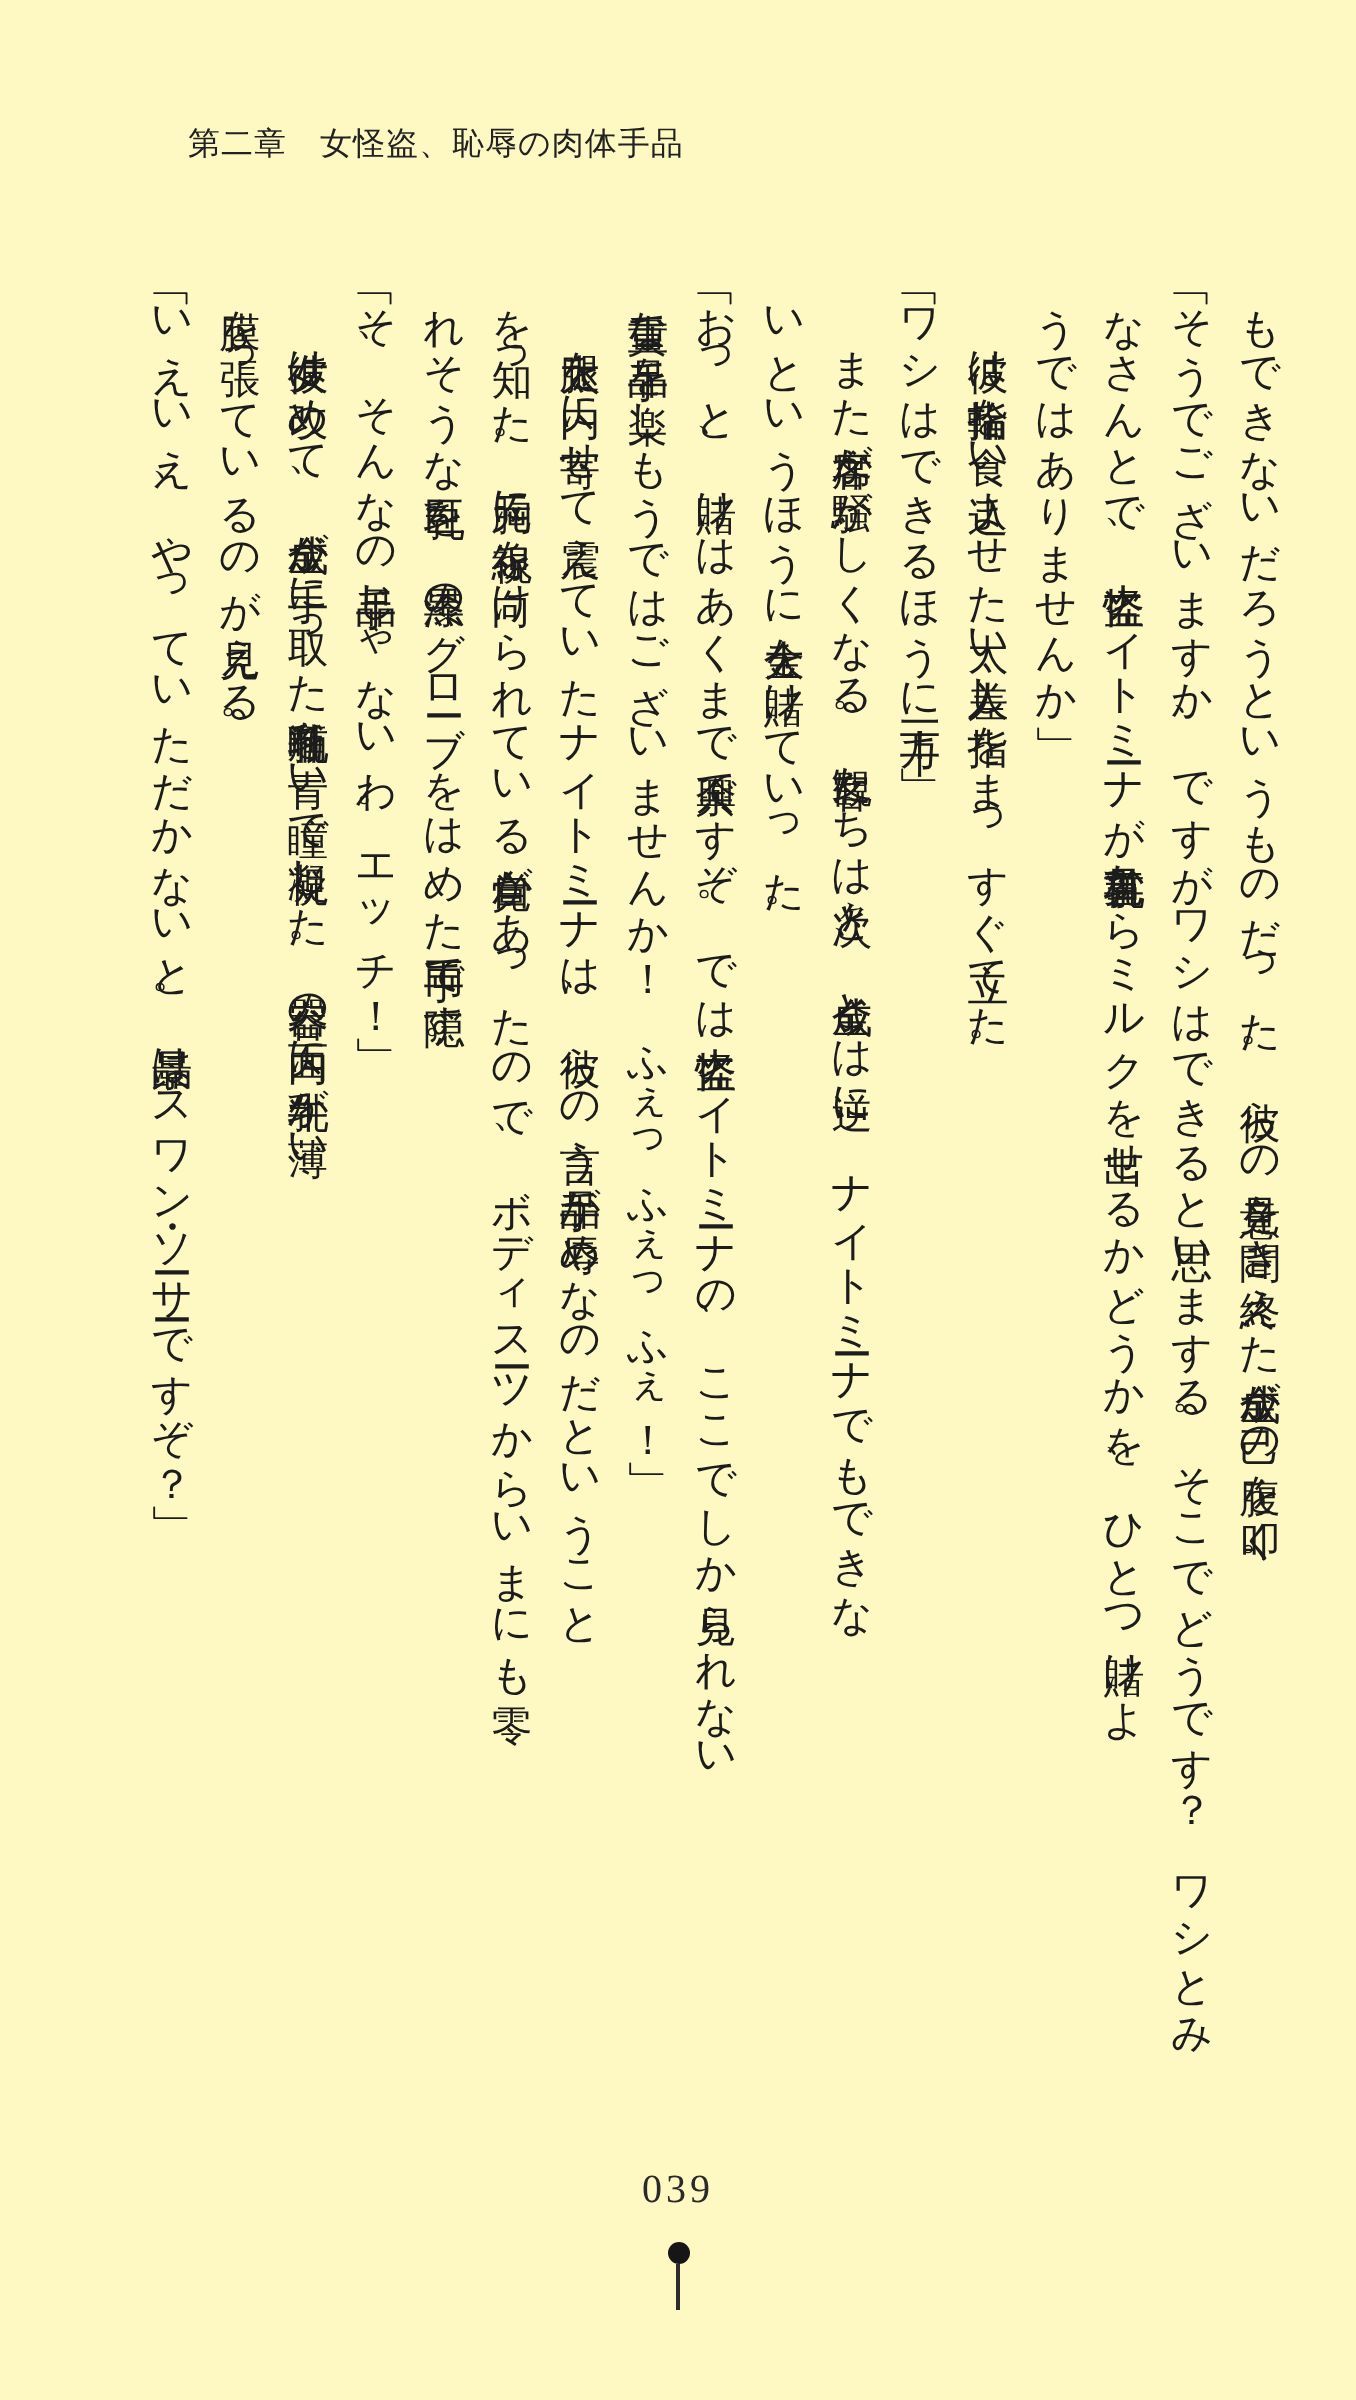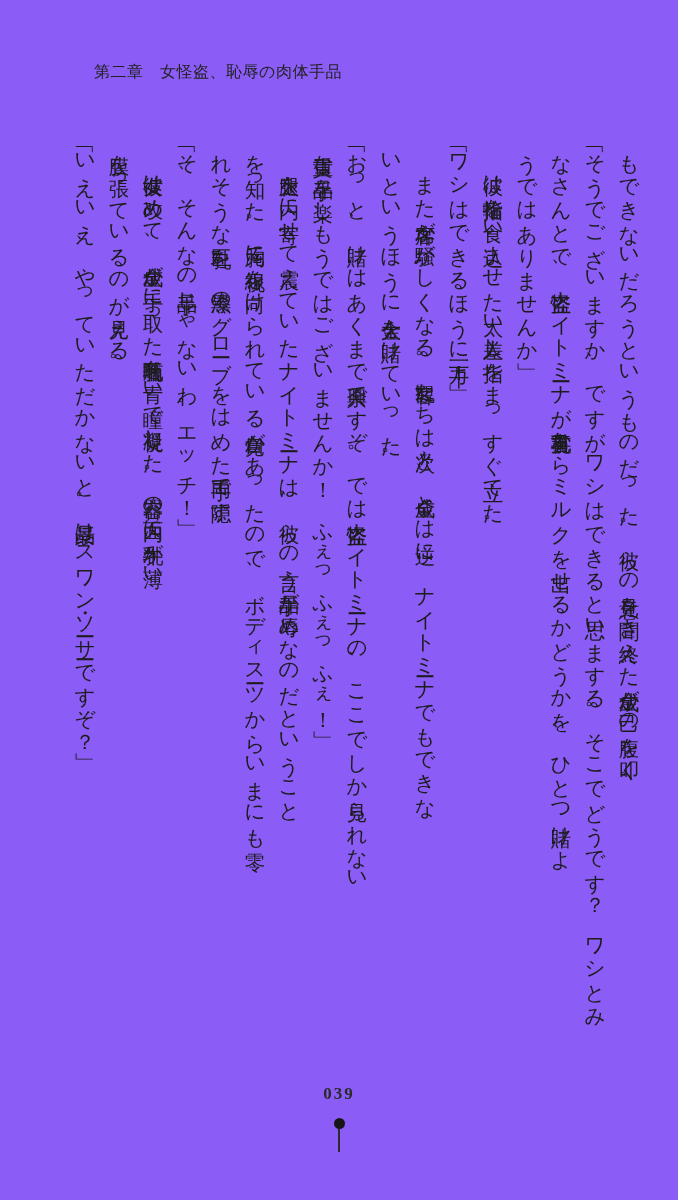--- a/index.html
+++ b/index.html
@@ -1,20 +1,20 @@
 <!DOCTYPE html>
 <html lang="ja"><head>
 <meta charset="utf-8">
 <style>
   html,body{margin:0;padding:0;background:#e8e8e8;}
   .book-page{
     position:relative;
     width:678px;height:1200px;
     margin:0 auto;
-    background:#8b5cf6;
+    background:#fef9c3;
     color:#1e1e1e;
     font-family:"Liberation Serif","DejaVu Serif",serif;
     overflow:hidden;
   }
   .running-head{
     position:absolute;
     top:62px;left:94px;
     font-size:16px;
     letter-spacing:0.5px;
     white-space:pre;
@@ -34,24 +34,23 @@
   .tcol{
     white-space:nowrap;
   }
   .page-footer{
     position:absolute;
     left:0;top:1084px;
     width:678px;
     text-align:center;
   }
   .page-number{
-    font-size:17px;
+    font-size:20px;
     letter-spacing:2px;
     color:#2a2a2a;
-    font-weight:bold;
   }
   .page-ornament{
     margin-top:14px;
     display:flex;
     flex-direction:column;
     align-items:center;
   }
   .dot{
     width:11px;height:11px;
     border-radius:50%;

